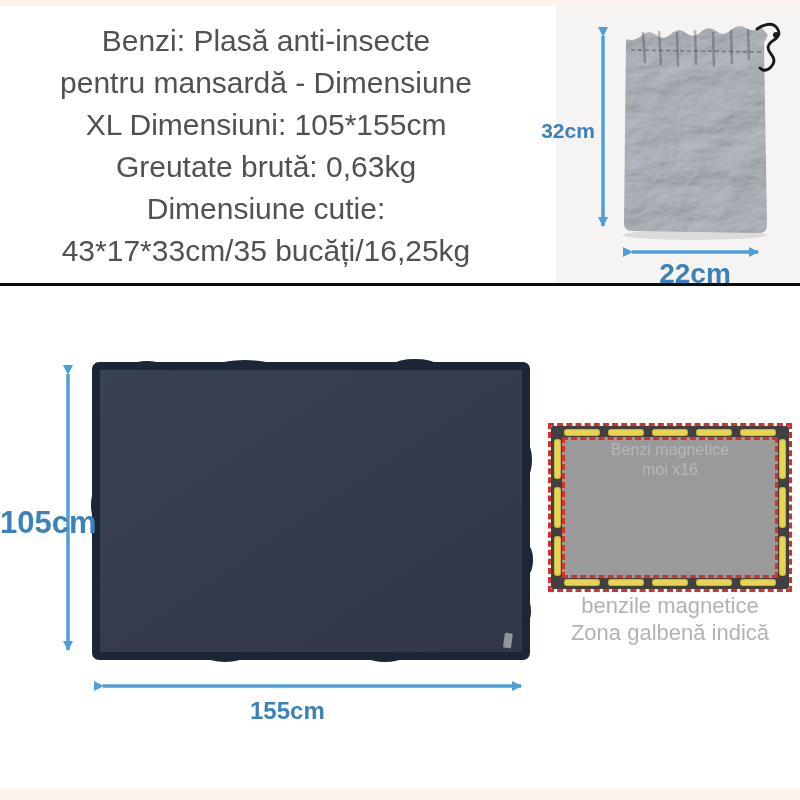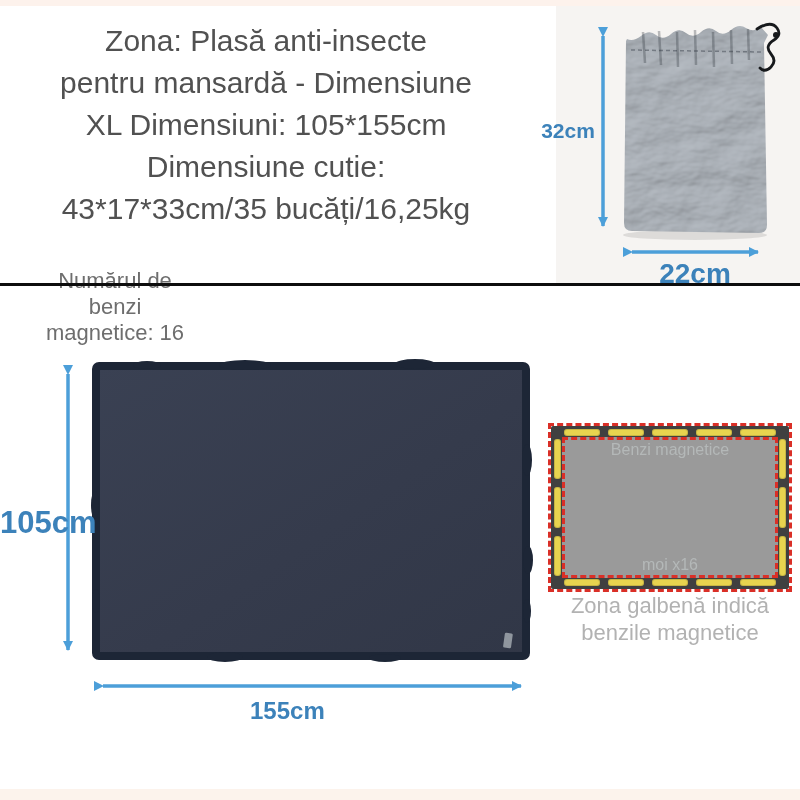--- a/index.html
+++ b/index.html
@@ -34,43 +34,44 @@
   .bag-w{left:650px;top:258px;width:90px;text-align:center;font-size:28px;}
   .net-h{left:0px;top:505px;width:64px;text-align:right;font-size:31px;}
   .net-w{left:250px;top:697px;width:125px;font-size:24px;}
 
   .magnet-diagram{position:absolute;left:548px;top:423px;width:244px;height:169px;}
   .md-outer{position:absolute;inset:0;border:3px dashed var(--dash-red);box-sizing:border-box;z-index:4;}
   .md-frame{position:absolute;inset:3px;background:var(--frame-dark);border-radius:2px;}
   .md-center{
     position:absolute;inset:14px;box-sizing:border-box;
     background:var(--center-gray);border:3px dashed var(--dash-red);
-    display:flex;flex-direction:column;align-items:center;justify-content:space-between;
+    display:flex;flex-direction:column;align-items:center;justify-content:flex-start;
     text-align:center;font-size:16px;line-height:20px;color:#b4b8b8;z-index:4;
   }
   .strip{position:absolute;background:var(--strip-yellow);border-radius:3px;
          box-shadow:inset 0 0 0 1px rgba(0,0,0,.14);z-index:2;}
   .magnet-caption{
     position:absolute;left:543px;top:592px;width:254px;
     text-align:center;font-size:22px;line-height:27px;color:#b2b2b2;
   }
 </style>
 </head>
 <body>
 
 <div class="stage">
 
   <div class="band top"></div>
   <div class="band bottom"></div>
   <div class="photo-bg"></div>
 
   <div class="header">
-    <div>Zona: Plasă anti-insecte</div>
+    <div>Benzi: Plasă anti-insecte</div>
     <div>pentru mansardă - Dimensiune</div>
     <div>XL Dimensiuni: 105*155cm</div>
+    <div>Greutate brută: 0,63kg</div>
     <div>Dimensiune cutie:</div>
     <div>43*17*33cm/35 bucăți/16,25kg</div>
   </div>
 
   <svg class="bag-svg" viewBox="0 0 215 285">
     <defs>
       <filter id="fabricTex" x="-8%" y="-8%" width="116%" height="116%">
         <feTurbulence type="fractalNoise" baseFrequency="0.02 0.034" numOctaves="4" seed="8" result="n"></feTurbulence>
         <feDiffuseLighting in="n" lighting-color="#b6bcc3" surfaceScale="3.2" diffuseConstant="1" result="lit">
           <feDistantLight azimuth="230" elevation="58"></feDistantLight>
@@ -88,25 +89,20 @@
         <path d="M92,27 L93,62"></path>
       <path d="M110,25 L111,60"></path>
         <path d="M128,27 L129,62"></path>
         <path d="M146,25 L147,59"></path>
         <path d="M163,24 L164,55"></path>
     </g>
     <path fill="none" stroke="#17191c" stroke-width="2.8" stroke-linecap="round" d="M172,24 q14,-9 20,-1 q5,7 -3,12 q-10,6 -3,14 q6,7 0,13 q-6,6 -11,1"></path>
     <circle cx="191" cy="30" r="3" fill="#17191c"></circle>
   </svg>
 
-  <div class="magnet-note">
-    <div>Numărul de</div>
-    <div>benzi</div>
-    <div>magnetice: 16</div>
-  </div>
 
   <div class="divider"></div>
 
   <svg class="net-svg" viewBox="0 0 452 312">
     <defs>
       <linearGradient id="netGrad" x1="0" y1="0" x2="1" y2="1">
         <stop offset="0" stop-color="#3a4153"></stop>
         <stop offset="0.55" stop-color="#353b4c"></stop>
         <stop offset="1" stop-color="#313747"></stop>
       </linearGradient>
@@ -167,17 +163,17 @@
         <div class="strip" style="left: 231px; top: 112.667px; width: 7px; height: 40.3333px;"></div>
       </div>
     <div class="md-center">
       <div>Benzi magnetice</div>
       <div>moi x16</div>
     </div>
     <div class="md-outer"></div>
   </div>
 
   <div class="magnet-caption">
+    <div>benzile magnetice</div>
     <div>Zona galbenă indică</div>
-    <div>benzile magnetice</div>
   </div>
 
 </div>
 
 </body></html>

